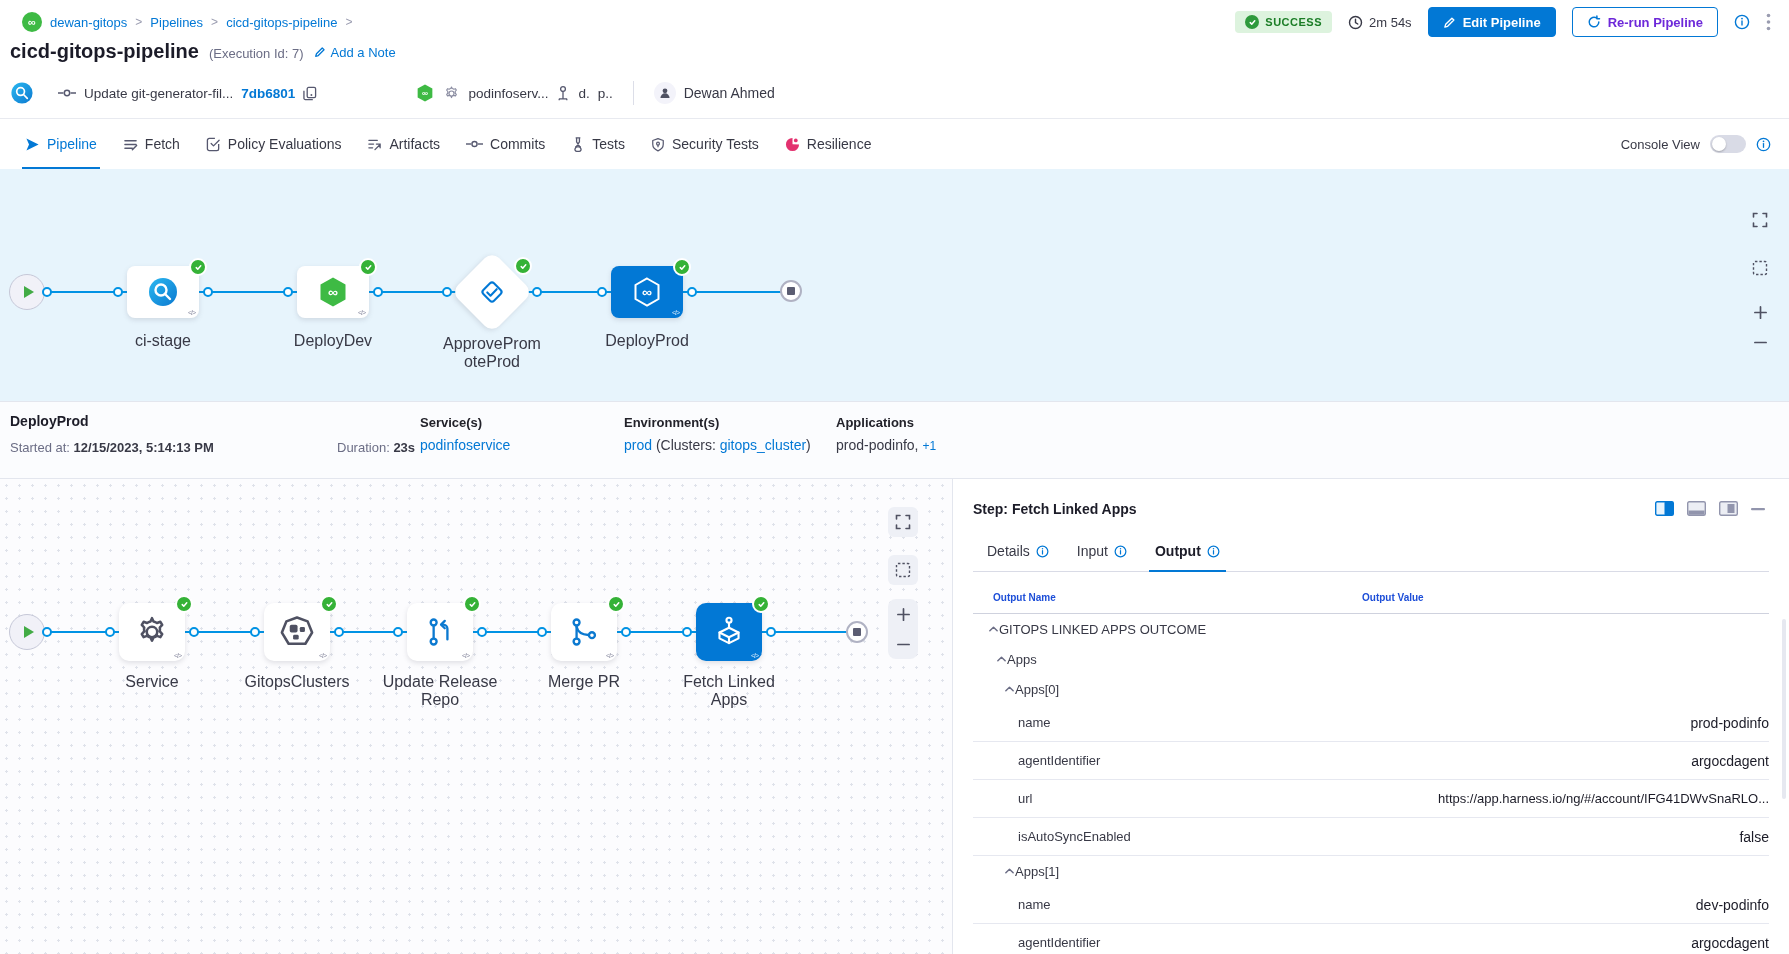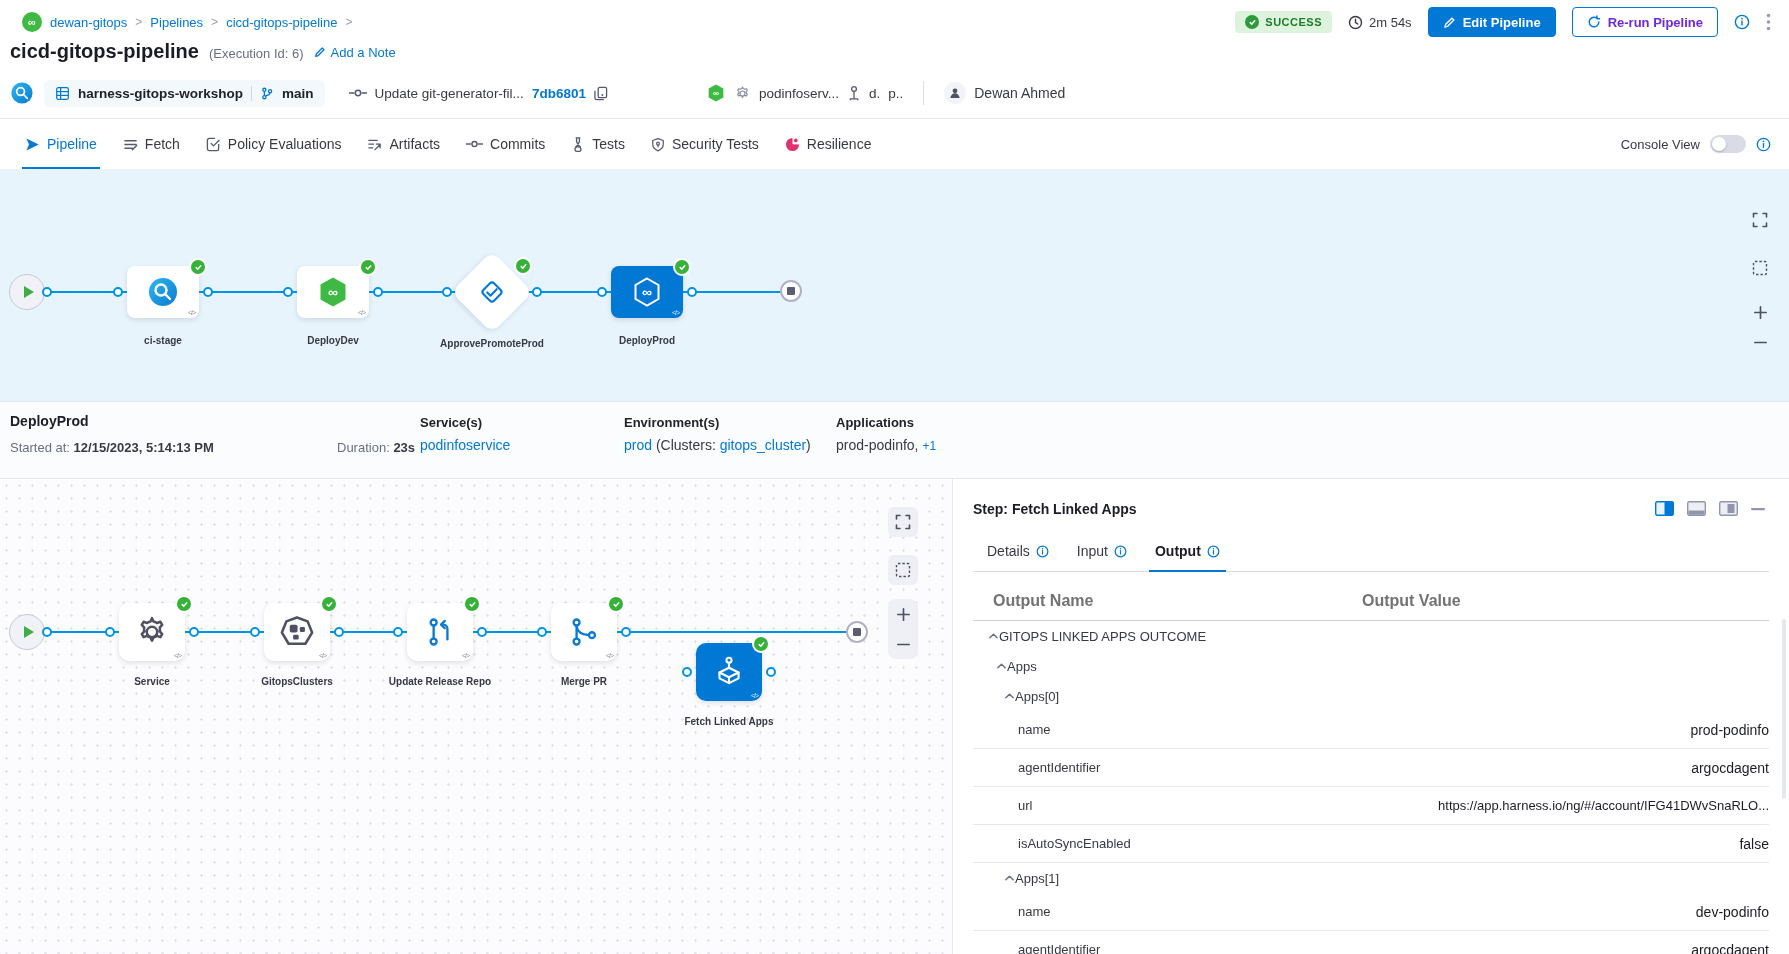--- a/index.html
+++ b/index.html
@@ -55,21 +55,21 @@
   .sbox { width:66px; height:58px; border-radius:10px; }
   .nbox.selected { background:#0278d5; }
   .diamond-wrap { width:72px; height:58px; position:relative; display:flex; align-items:center; justify-content:center; cursor:pointer; }
   .diamond { position:absolute; left:7px; top:0; width:58px; height:58px; background:#fff; border-radius:10px; transform:rotate(45deg); box-shadow:0 2px 5px rgba(96,97,112,.18); }
   .dicon { position:relative; }
   .port { position:absolute; top:50%; transform:translateY(-50%); width:10px; height:10px; border-radius:50%; background:#fff; border:2px solid #0092e4; }
   .port-l { left:-14px; } .port-r { right:-14px; }
   .check-badge { position:absolute; top:-8px; right:-8px; width:18px; height:18px; border-radius:50%; background:#35b237; border:2px solid #fff; display:flex; align-items:center; justify-content:center; z-index:3; }
   .code-glyph { position:absolute; right:4px; bottom:2px; font-size:7px; color:#8a8ca1; letter-spacing:-1px; }
   .nbox.selected .code-glyph { color:#cfe6f8; }
-  .node-label { position:absolute; font-size:10px; color:#383946; text-align:center; line-height:18px; overflow-wrap:anywhere;font-weight:bold; }
+  .node-label { position:absolute; font-size:16px; color:#383946; text-align:center; line-height:18px; overflow-wrap:anywhere; }
   .startn { position:absolute; width:36px; height:36px; border-radius:50%; background:#f1f1f8; border:1px solid #c6c8d8; display:flex; align-items:center; justify-content:center; cursor:pointer; }
   .startn .tri { width:0; height:0; border-left:10px solid #42ab45; border-top:6px solid transparent; border-bottom:6px solid transparent; margin-left:3px; }
   .endn { position:absolute; width:22px; height:22px; border-radius:50%; background:#fff; border:2px solid #b0b2c3; display:flex; align-items:center; justify-content:center; cursor:pointer; }
   .endn .sq { width:8px; height:8px; background:#5b5d72; border-radius:1px; }
   .cv-btn { position:absolute; width:30px; height:30px; border-radius:6px; display:flex; align-items:center; justify-content:center; cursor:pointer; color:#4f5162; }
   .cv-btn.grey { background:#eef0f6; }
   .zoom-pill { position:absolute; width:30px; border-radius:8px; display:flex; flex-direction:column; }
   .zoom-pill.grey { background:#eef0f6; }
   .zoom-pill .cvz { position:static; width:30px; height:30px; display:flex; align-items:center; justify-content:center; cursor:pointer; }
 
@@ -86,21 +86,21 @@
   
   .bottom { display:flex; height:476px; border-top:1px solid #e3e6ee; }
   .panel { position:relative; flex:1; background:#fff; padding:0 20px; }
   .panel-title { padding-top:22px; font-size:14px; font-weight:bold; color:#1c1c28; }
   .panel-icons { position:absolute; top:22px; right:24px; display:flex; align-items:center; gap:13px; }
   .ptabs { display:flex; margin-top:20px; border-bottom:1px solid #d9dbe6; }
   .ptab { display:flex; align-items:center; gap:6px; padding:6px 14px 12px; font-size:14px; color:#383946; position:relative; cursor:pointer; }
   .ptab.active { color:#1c1c28; font-weight:bold; }
   .ptab.active::after { content:""; position:absolute; left:8px; right:8px; bottom:-1px; height:2px; background:#0278d5; }
   .otable { margin-top:20px; }
-  .thead { display:flex; padding-bottom:10px; border-bottom:1px solid #cfd2de; font-size:16px; font-weight:bold; color:#737373; }
+  .thead { display:flex; padding-bottom:10px; border-bottom:1px solid #cfd2de; font-size:10px; font-weight:bold; color:#1d4ed8; }
   .thead .c1 { width:389px; padding-left:20px; }
   .row-group { display:flex; align-items:center; height:30px; font-size:13px; color:#383946; cursor:pointer; }
   .lv0 { padding-left:15px; } .lv1 { padding-left:23px; } .lv2 { padding-left:31px; }
   .row-kv { display:flex; align-items:center; min-height:38px; border-bottom:1px solid #e6e8f0;justify-content:space-between; }
   .kv-name { width:389px; padding-left:45px; font-size:13px; color:#383946; }
   .kv-value { font-size:14px; color:#1c1c28; }
   .kv-value.link { font-size:13px; }
   .panel-scroll { position:absolute; right:3px; top:140px; width:4px; height:180px; border-radius:2px; background:#e6e8f0; }
 </style>
 </head>
@@ -163,52 +163,35 @@
       <svg width="5" height="18" viewBox="0 0 5 18" fill="#9a9cb0">
           <circle cx="2.5" cy="2.5" r="1.8"></circle>
           <circle cx="2.5" cy="9" r="1.8"></circle>
           <circle cx="2.5" cy="15.5" r="1.8"></circle>
         </svg>
     </div>
   </div>
 
   <div class="hrow2">
     <span class="page-title">cicd-gitops-pipeline</span>
-    <span class="exec-id">(Execution Id: 6)</span>
+    <span class="exec-id">(Execution Id: 7)</span>
     <span class="add-note">
       <svg width="12" height="12" viewBox="0 0 14 14" fill="none" stroke="#0278d5" stroke-width="1.5">
           <path d="M2 12l.9-3L9.6 2.3l2.1 2.1L5 11.1 2 12z" stroke-linejoin="round"></path>
         </svg>
       <span>Add a Note</span>
     </span>
   </div>
 
   <div class="hrow3">
     <svg class="module-icon" viewBox="0 0 34 34">
         <circle cx="17" cy="17" r="15" fill="url(#cig)"></circle>
         <circle cx="15" cy="15" r="5.5" fill="none" stroke="#fff" stroke-width="2.4"></circle>
         <line x1="19.5" y1="19.5" x2="24.5" y2="24.5" stroke="#fff" stroke-width="2.4" stroke-linecap="round"></line>
       </svg>
-    <div class="repo-pill">
-      <svg width="15" height="15" viewBox="0 0 16 16" fill="none" stroke="#0278d5" stroke-width="1.3">
-          <rect x="1.8" y="1.8" width="12.4" height="12.4" rx="1.6"></rect>
-          <line x1="1.8" y1="6" x2="14.2" y2="6"></line>
-          <line x1="1.8" y1="10" x2="14.2" y2="10"></line>
-          <line x1="6" y1="1.8" x2="6" y2="14.2"></line>
-        </svg>
-      <span>harness-gitops-workshop</span>
-      <span class="pill-div"></span>
-      <svg width="14" height="15" viewBox="0 0 16 16" fill="none" stroke="#0278d5" stroke-width="1.5">
-          <circle cx="5" cy="3.8" r="1.8"></circle>
-          <circle cx="5" cy="12.2" r="1.8"></circle>
-          <circle cx="11.5" cy="5.3" r="1.8"></circle>
-          <path d="M5 5.6v4.8M11.5 7.1c0 2.6-3.2 2.8-5 3.6"></path>
-        </svg>
-      <span>main</span>
-    </div>
     <div class="commit-grp">
       <svg width="18" height="12" viewBox="0 0 18 12" fill="none" stroke="#56586f" stroke-width="1.5">
           <line x1="0" y1="6" x2="5.4" y2="6"></line>
           <circle cx="9" cy="6" r="2.7"></circle>
           <line x1="12.6" y1="6" x2="18" y2="6"></line>
         </svg>
       <span>Update git-generator-fil...</span>
       <span class="sha">7db6801</span>
       <svg width="14" height="15" viewBox="0 0 15 16" fill="none" stroke="#56586f" stroke-width="1.4">
           <rect x="4.5" y="1.5" width="9" height="11" rx="1.5"></rect>
@@ -536,21 +519,21 @@
             <svg width="9" height="9" viewBox="0 0 12 12">
               <path d="M3 6.2l2 2 4-4.4" stroke="#fff" stroke-width="2" fill="none" stroke-linecap="round" stroke-linejoin="round"></path>
             </svg>
           </div>
         <span class="port port-l"></span>
         <span class="port port-r"></span>
       </div>
       <div class="node-label" style="left:-42px;top:70px;width:150px;">Merge PR</div>
     </div>
 
-    <div class="node" style="left:696px;top:124px;margin-top:40px;">
+    <div class="node" style="left:696px;top:124px;">
       <div class="nbox sbox selected">
         <svg width="36" height="36" viewBox="0 0 34 34" fill="none" stroke="#fff" stroke-width="2" stroke-linecap="round" stroke-linejoin="round">
             <circle cx="17" cy="6" r="2.4"></circle>
             <line x1="17" y1="8.4" x2="17" y2="13"></line>
             <path d="M8 17.5l9-4.5 9 4.5-9 4.5z"></path>
             <path d="M8 17.5v5.5l9 4.5 9-4.5v-5.5"></path>
             <line x1="17" y1="22" x2="17" y2="27.5"></line>
           </svg>
         <span class="code-glyph">&lt;/&gt;</span>
         <div class="check-badge">

